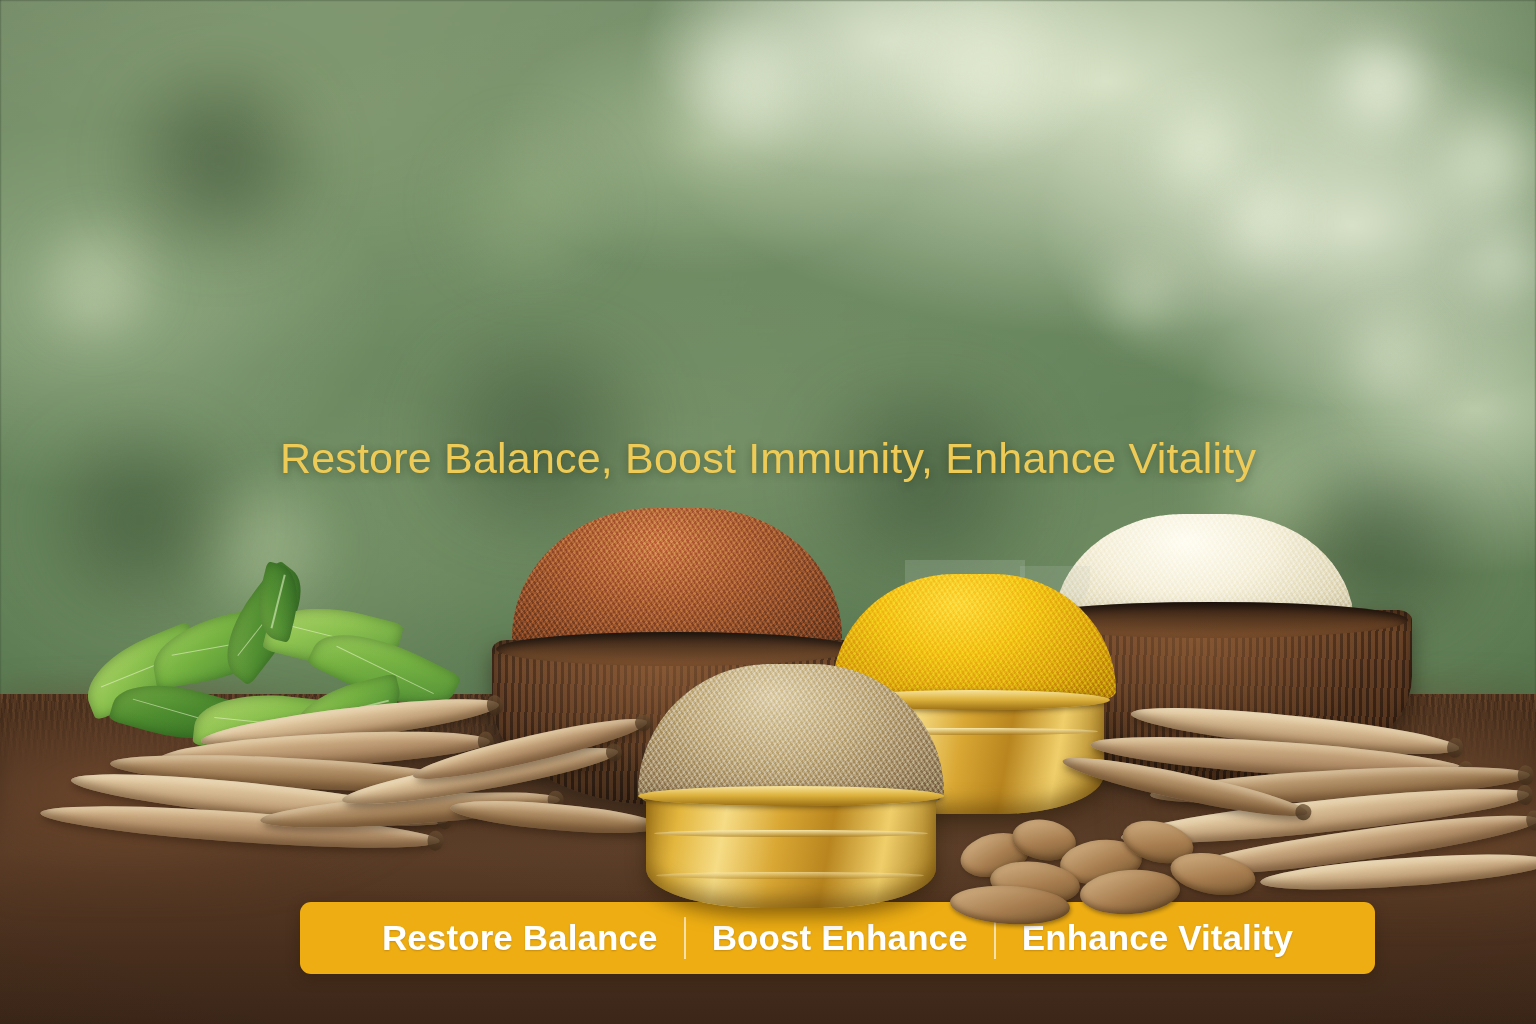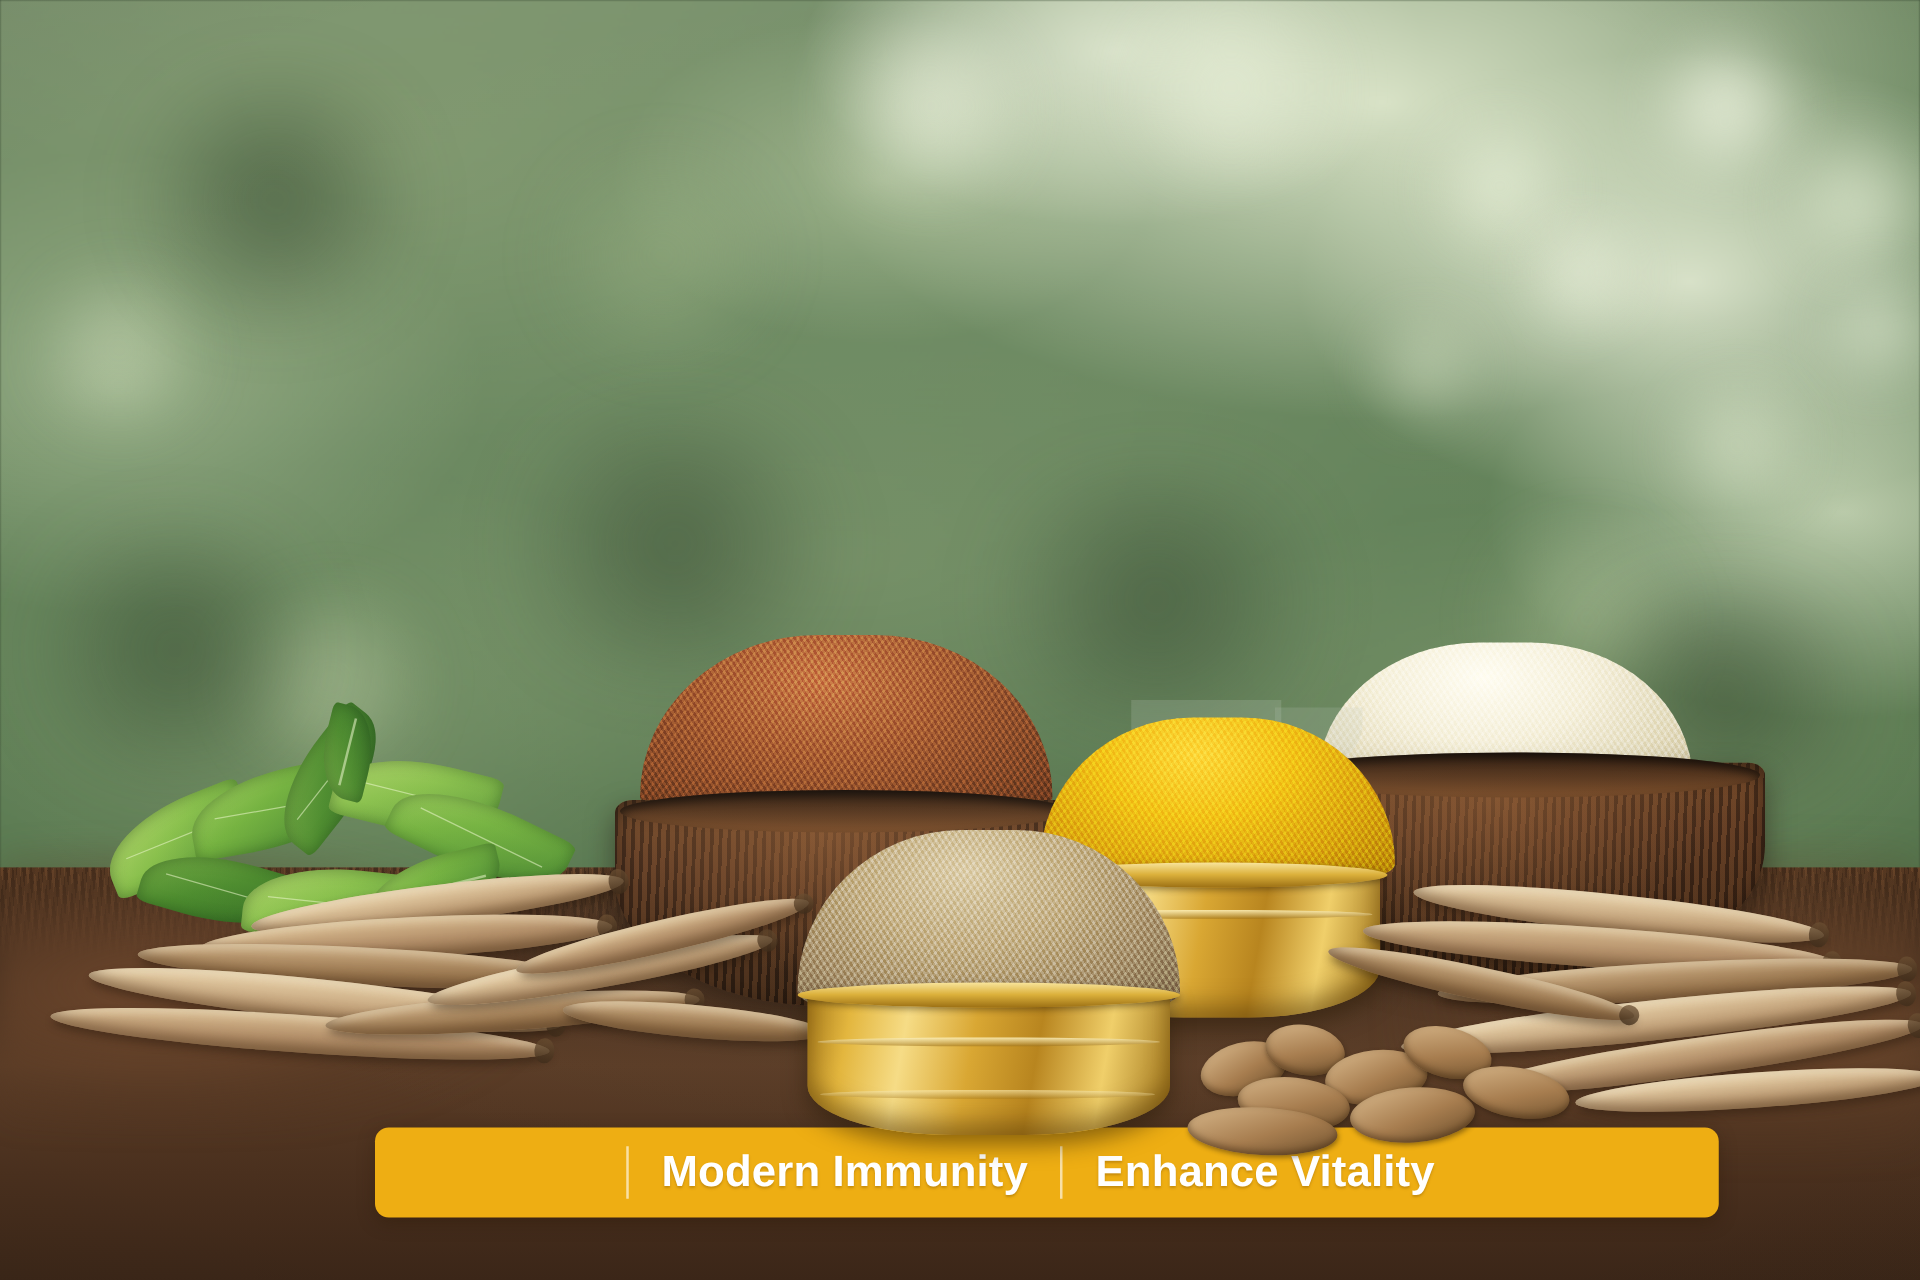--- a/index.html
+++ b/index.html
@@ -384,22 +384,24 @@
     <div class="rhizome" style="left:130px;top:70px;width:100px;height:44px;transform:rotate(-4deg);"></div>
     <div class="rhizome" style="left:220px;top:54px;width:86px;height:40px;transform:rotate(10deg);"></div>
     <div class="rhizome" style="left:0px;top:86px;width:120px;height:38px;transform:rotate(3deg);"></div>
   </div>
 
   <div class="watermark-artifact"></div>
   <div class="watermark-artifact2"></div>
   <div class="photo-grade"></div>
 
   <div class="text-layer">
+    <p class="hero-subtitle">Restore Balance, Boost Immunity, Enhance Vitality</p>
   </div>
 
   <div class="pill-banner">
+    <span class="pill-item">Restore Balance</span>
     <span class="pill-divider"></span>
-    <span class="pill-item">Modern Immunity</span>
+    <span class="pill-item">Boost Enhance</span>
     <span class="pill-divider"></span>
     <span class="pill-item">Enhance Vitality</span>
   </div>
 
 </div>
 
 </body></html>

